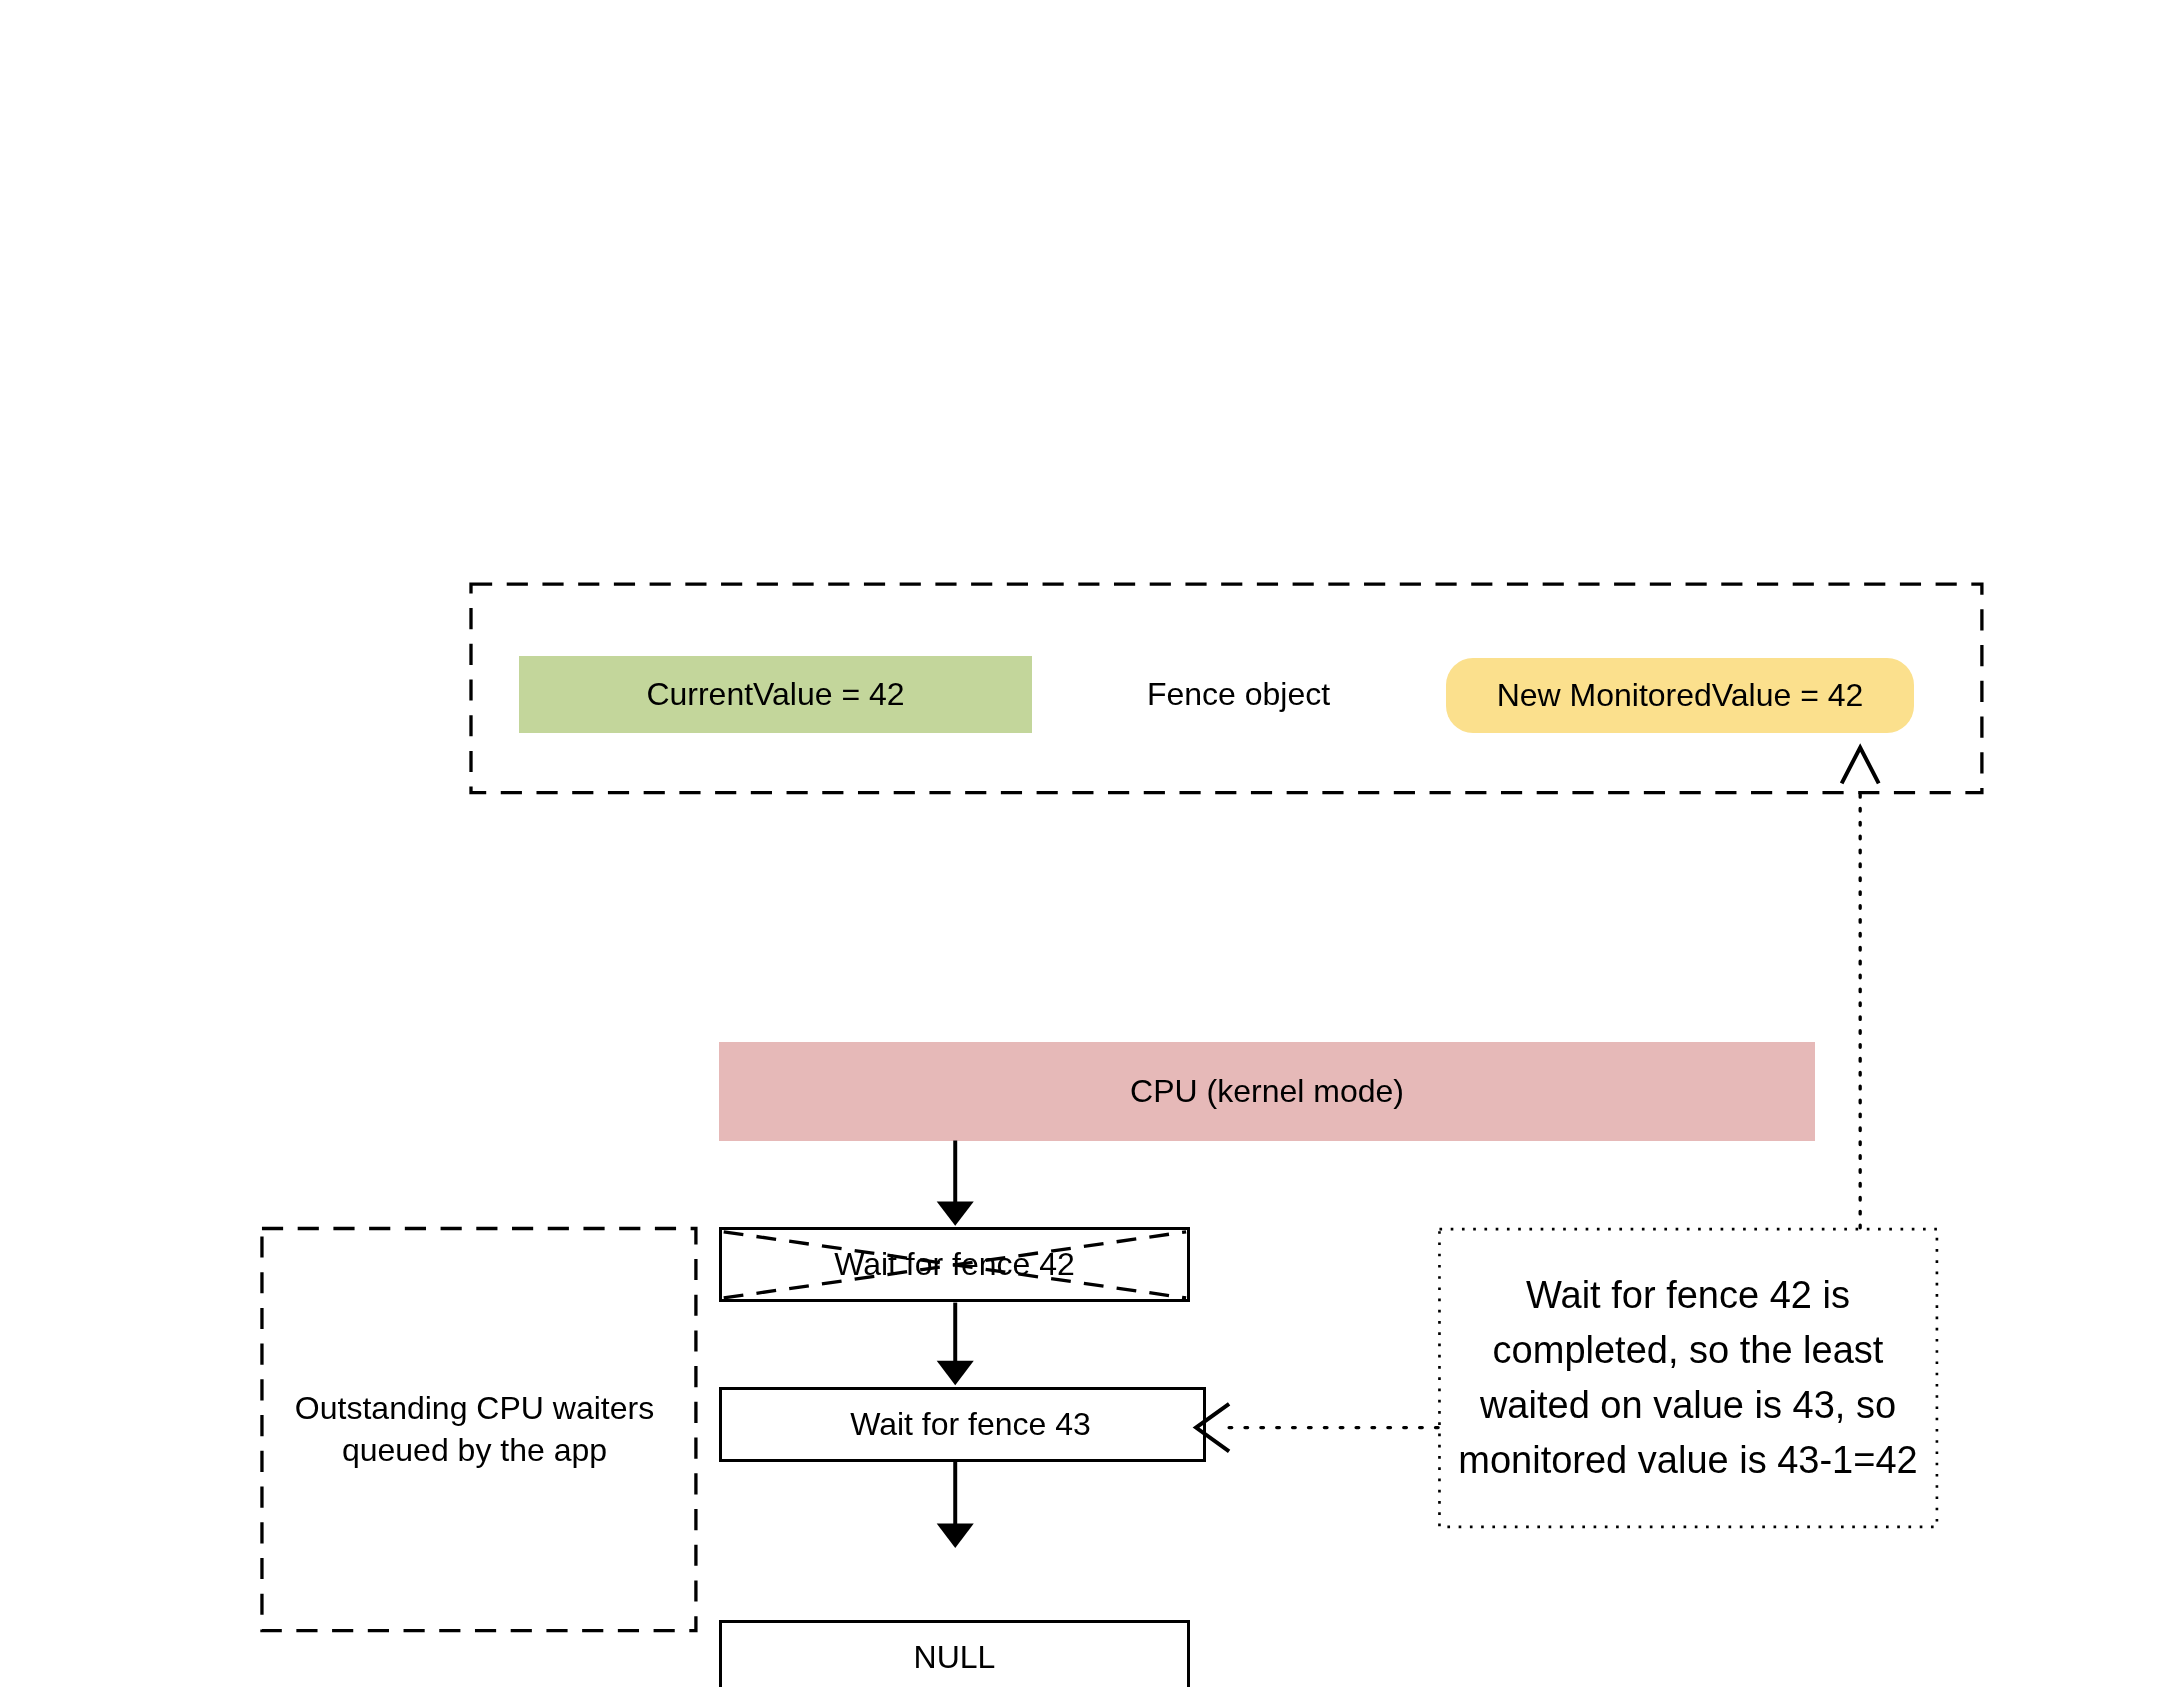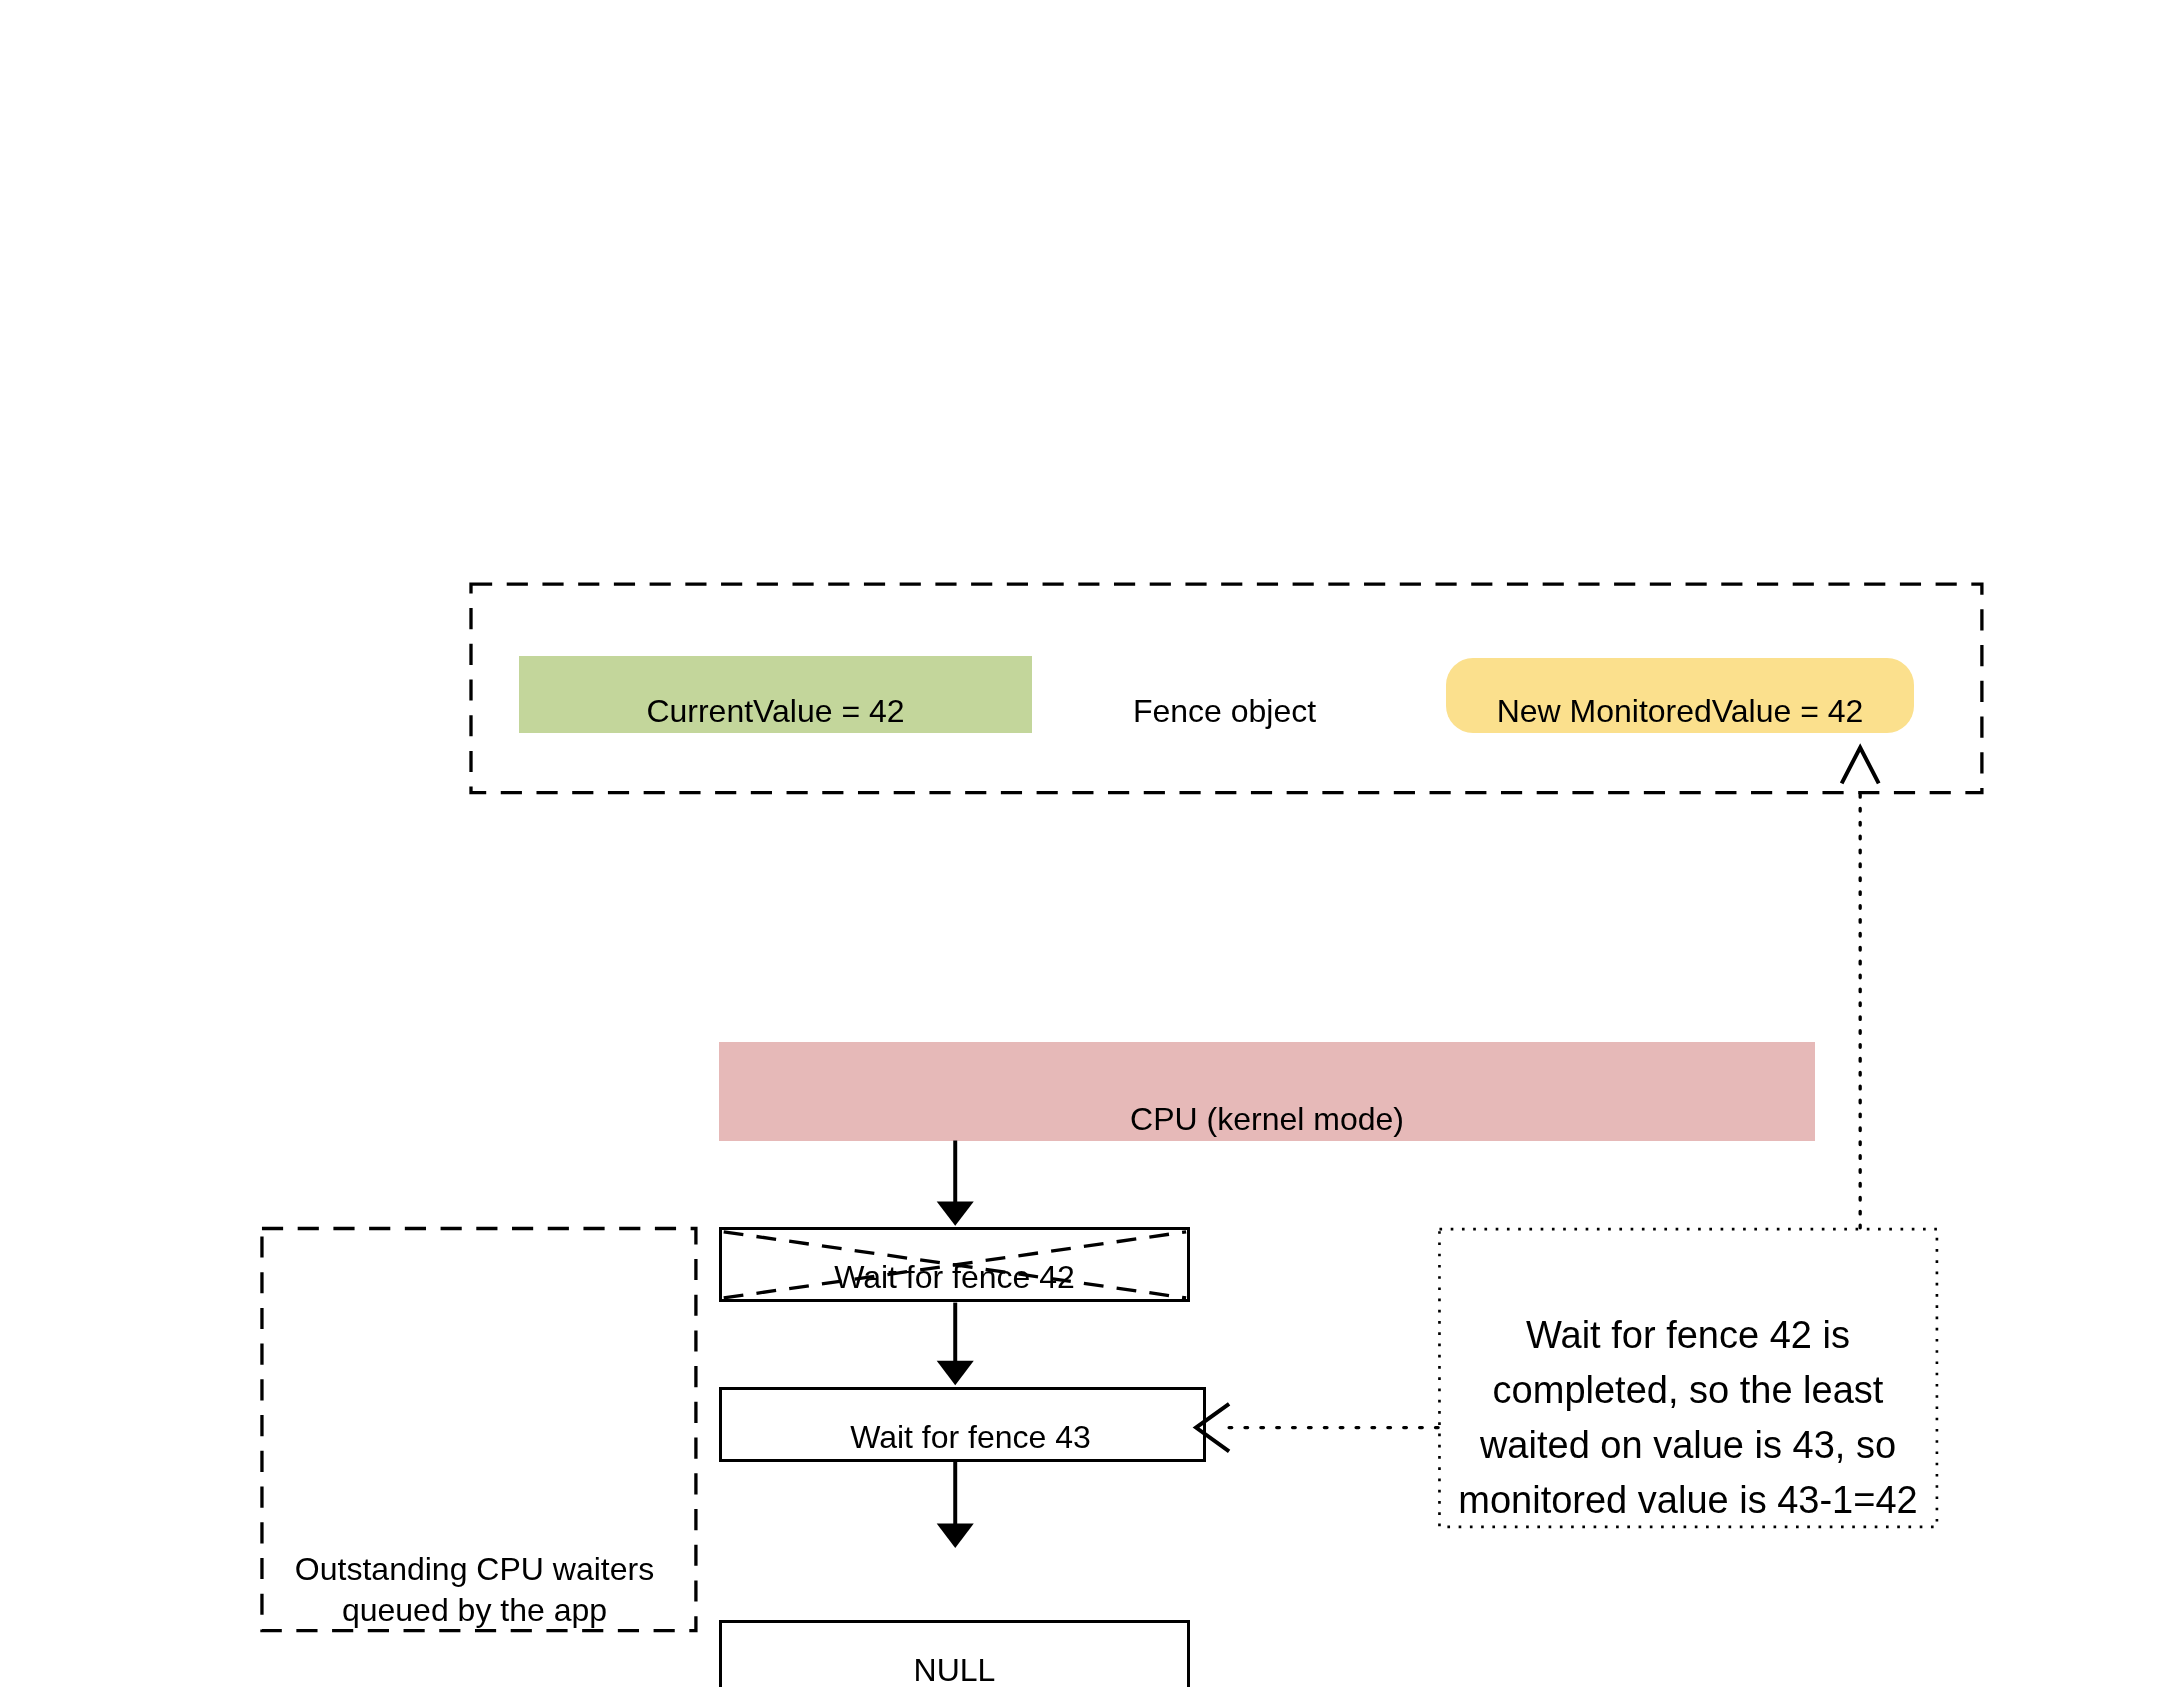--- a/index.html
+++ b/index.html
@@ -1,26 +1,26 @@
 <!DOCTYPE html>
 <html style="--green: #c3d69b; --yellow: #fbe08d; --pink: #e6b9b8; --stroke: #000000;font-size:10.6px"><head>
 <meta charset="utf-8">
 <style>
   html,body{margin:0;padding:0;}
   body{
     width:2183px;height:1687px;position:relative;background:#ffffff;
     font-family:"Liberation Sans", sans-serif;color:#000;
   }
   .abs{position:absolute;}
-  .center-txt{display:flex;align-items:flex-end;justify-content:center;text-align:center;}
+  .center-txt{display:flex;align-items:center;justify-content:center;text-align:center;}
   .lbl{font-size:32px;line-height:1.3;white-space:pre-line;}
 
   
   #current-value-box{left:519px;top:656px;width:513px;height:77px;background:var(--green,#c3d69b);}
-  #fence-object-label{left:980px;top:656px;width:413px;height:77px;padding-left:38px;}
+  #fence-object-label{left:1032px;top:656px;width:413px;height:77px;}
   #new-monitored-box{left:1446px;top:658px;width:468px;height:75px;background:var(--yellow,#fbe08d);border-radius:27px;}
 
   
   #cpu-box{left:719px;top:1042px;width:1096px;height:99px;background:var(--pink,#e6b9b8);}
 
   
   .queue-box{left:719px;width:465px;height:69px;background:#fff;border:3.3px solid #000;}
   #fence42-box{top:1227px;}
   #fence43-box{top:1387px;padding-left:16px;}
   #null-box{top:1620px;}

